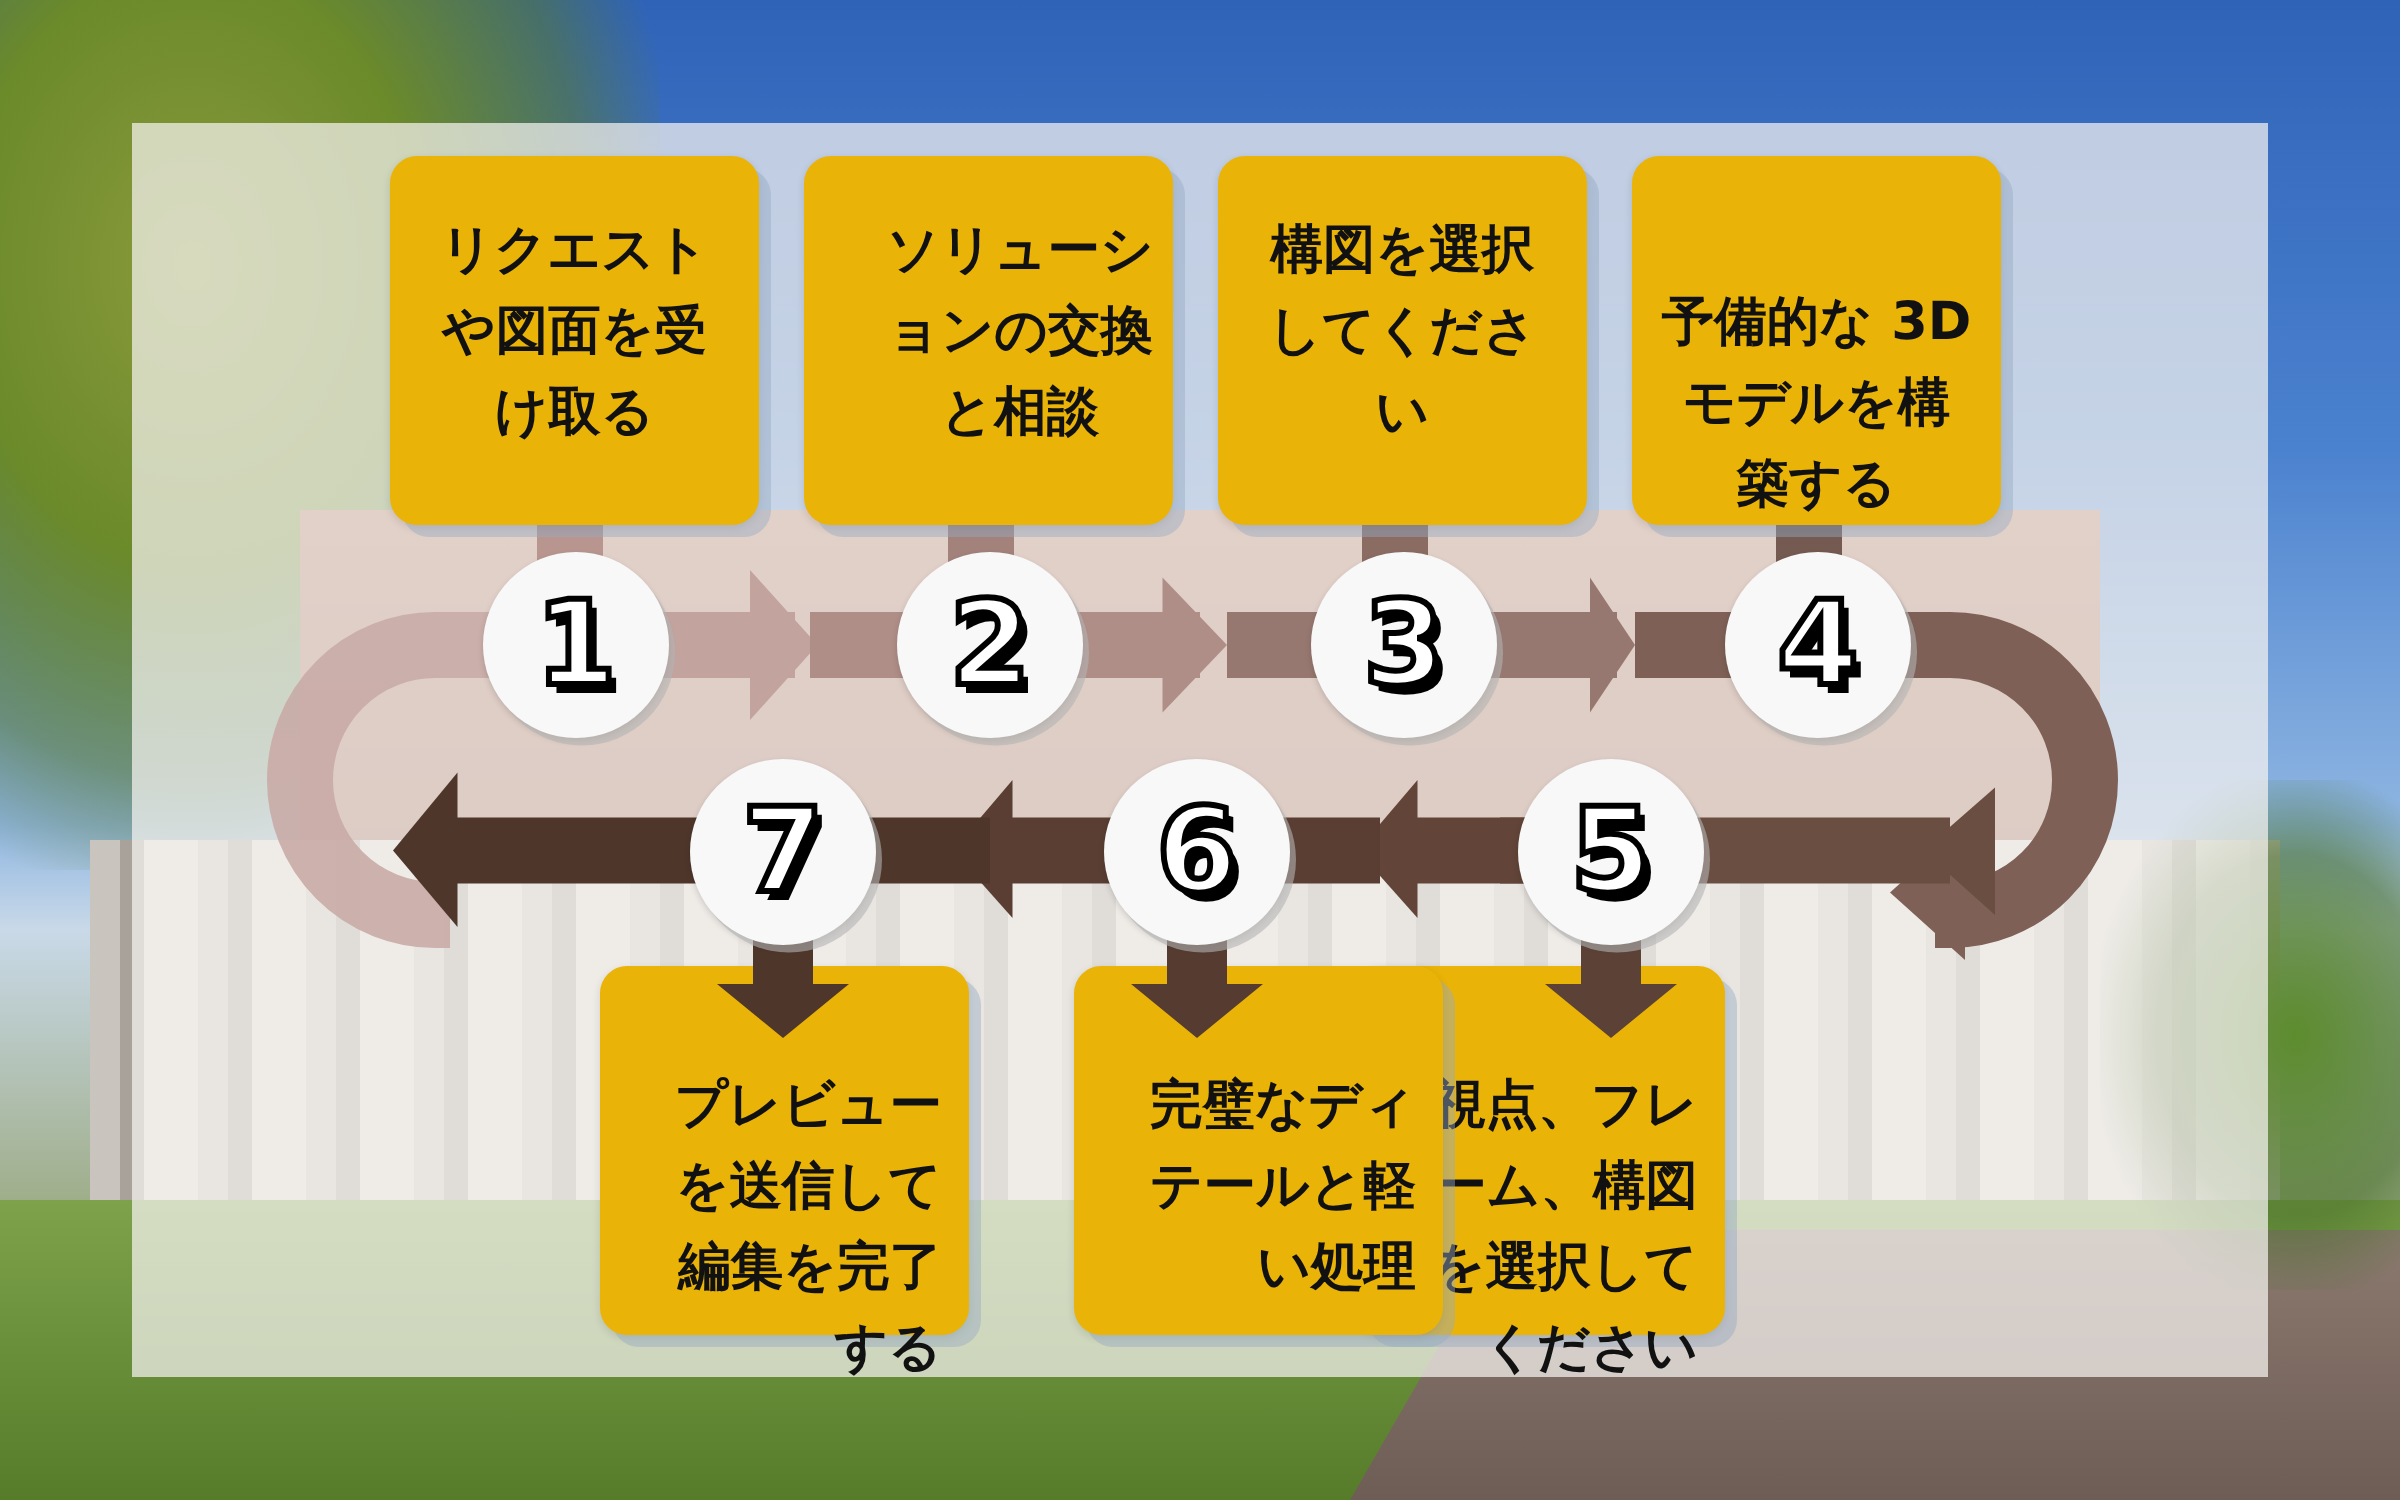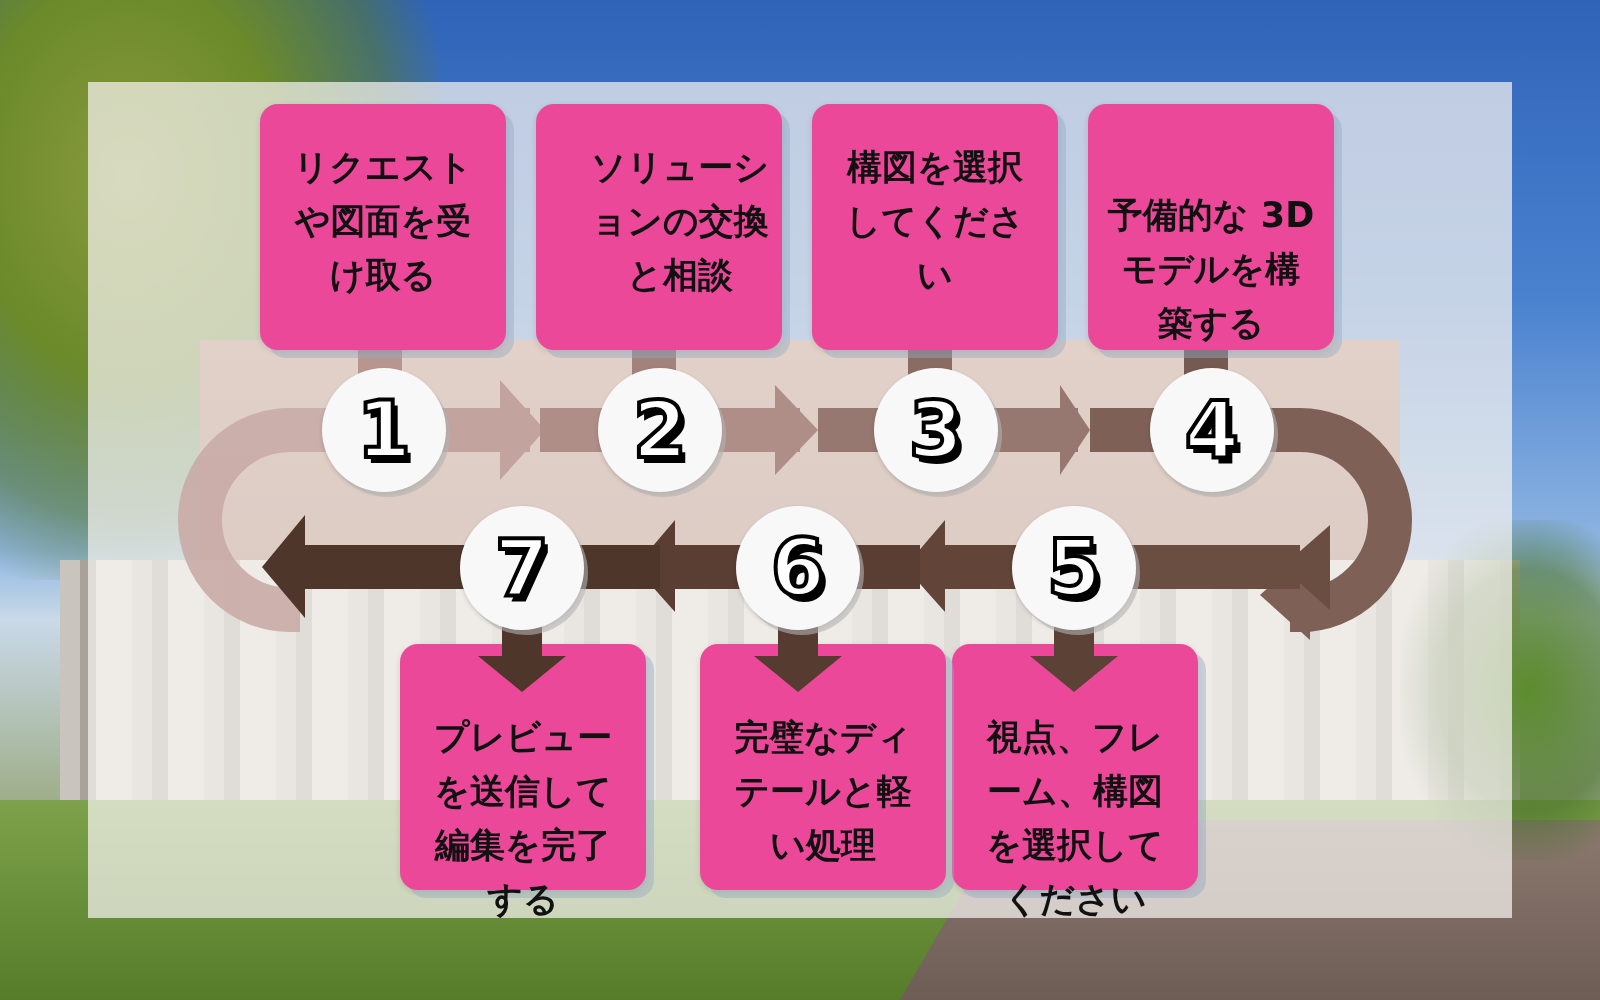--- a/index.html
+++ b/index.html
@@ -20,25 +20,25 @@
     .bg .lawn { position: absolute; left: 0; top: 800px; width: 100%; height: 200px;
       background: linear-gradient(180deg, #7ea24b 0%, #567c2a 100%); }
     .bg .path { position: absolute; left: 900px; top: 820px; width: 700px; height: 180px;
       background: linear-gradient(180deg, #8c7a70, #6e5d55); transform: skewX(-30deg); transform-origin: bottom; }
 
     
     .panel { position: absolute; left: 88px; top: 82px; width: 1424px; height: 836px;
       background: rgba(245, 243, 240, 0.72); }
 
     
-    .card { position: absolute; width: 246px; height: 246px; background: #ec4899;
+    .card { position: absolute; width: 246px; height: 246px; background: #eab308;
       border-radius: 18px; box-shadow: 8px 8px 0 rgba(150,170,195,0.45), 0 2px 6px rgba(0,0,0,0.12);
       display: flex; align-items: center; justify-content: center; text-align: center; }
     .card.top { align-items: flex-start; padding-top: 36px; }
-    .card.bottom { align-items: flex-start; padding-top: 66px; }
+    .card.bottom { align-items: flex-start; padding-top: 66px; text-align: right; }
     .card-text { font-family: "DejaVu Sans", sans-serif; font-weight: bold; font-size: 35px;
       line-height: 54px; color: #111; width: 210px; word-break: break-all; }
 
     
     svg.flow { position: absolute; left: 0; top: 0; width: 1600px; height: 1000px; }
 
     
     .num { position: absolute; width: 124px; height: 124px; border-radius: 50%;
       background: #f8f8f8; box-shadow: 4px 5px 0 rgba(180,180,180,0.6), 0 2px 4px rgba(0,0,0,0.15);
       display: flex; align-items: center; justify-content: center; }
@@ -116,24 +116,24 @@
 <div class="card top" style="left:536px; top:104px;padding-left:42px;">
   <div class="card-text">ソリューションの交換と相談</div>
 </div>
 <div class="card top" style="left:812px; top:104px;">
   <div class="card-text">構図を選択してください</div>
 </div>
 <div class="card top" style="left:1088px; top:104px;align-items:flex-end;">
   <div class="card-text">予備的な 3D モデルを構築する</div>
 </div>
 
-<div class="card bottom" style="left:952px; top:644px;">
+<div class="card bottom" style="left:904px; top:644px;">
   <div class="card-text">視点、フレーム、構図を選択してください</div>
 </div>
-<div class="card bottom" style="left:700px; top:644px;">
+<div class="card bottom" style="left:716px; top:644px;">
   <div class="card-text">完璧なディテールと軽い処理</div>
 </div>
 <div class="card bottom" style="left:400px; top:644px;">
   <div class="card-text">プレビューを送信して編集を完了する</div>
 </div>
 
 <svg class="flow" viewBox="0 0 1600 1000">
   <rect x="1054" y="620" width="40" height="40" fill="#5c4236"></rect>
   <polygon points="1030,656 1074,692 1118,656" fill="#5c4236"></polygon>
   <rect x="778" y="620" width="40" height="40" fill="#553b30"></rect>

